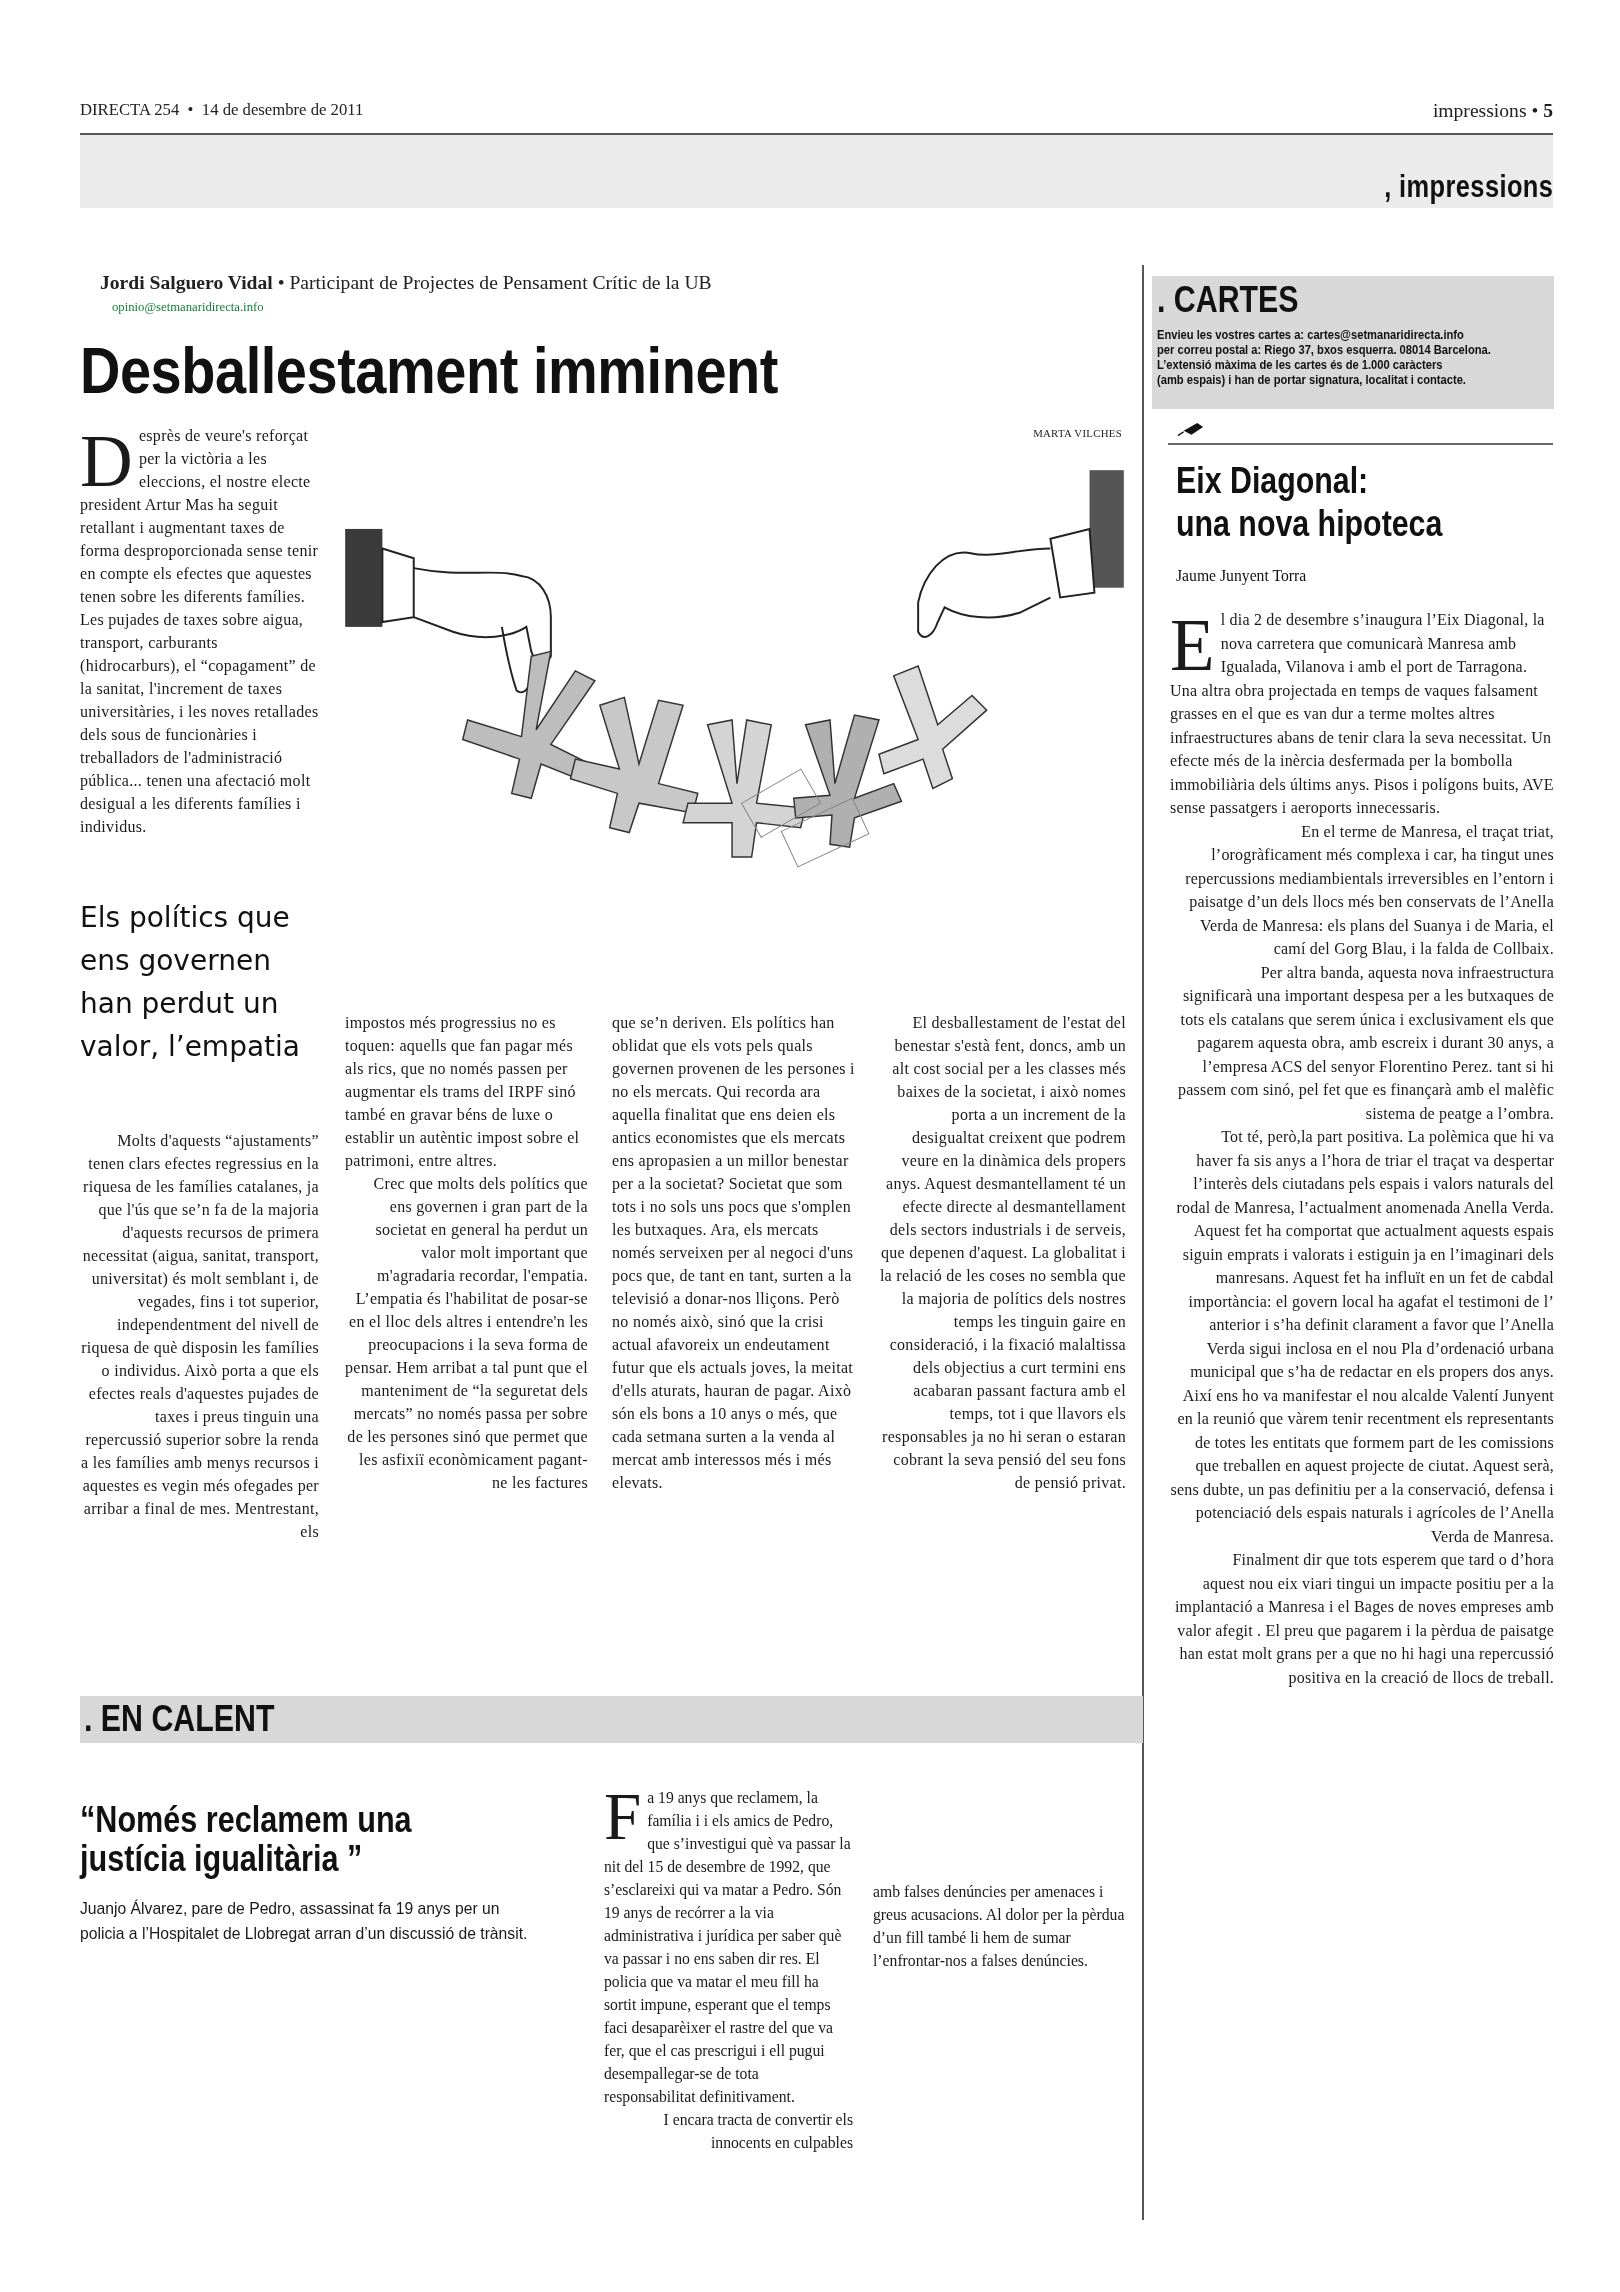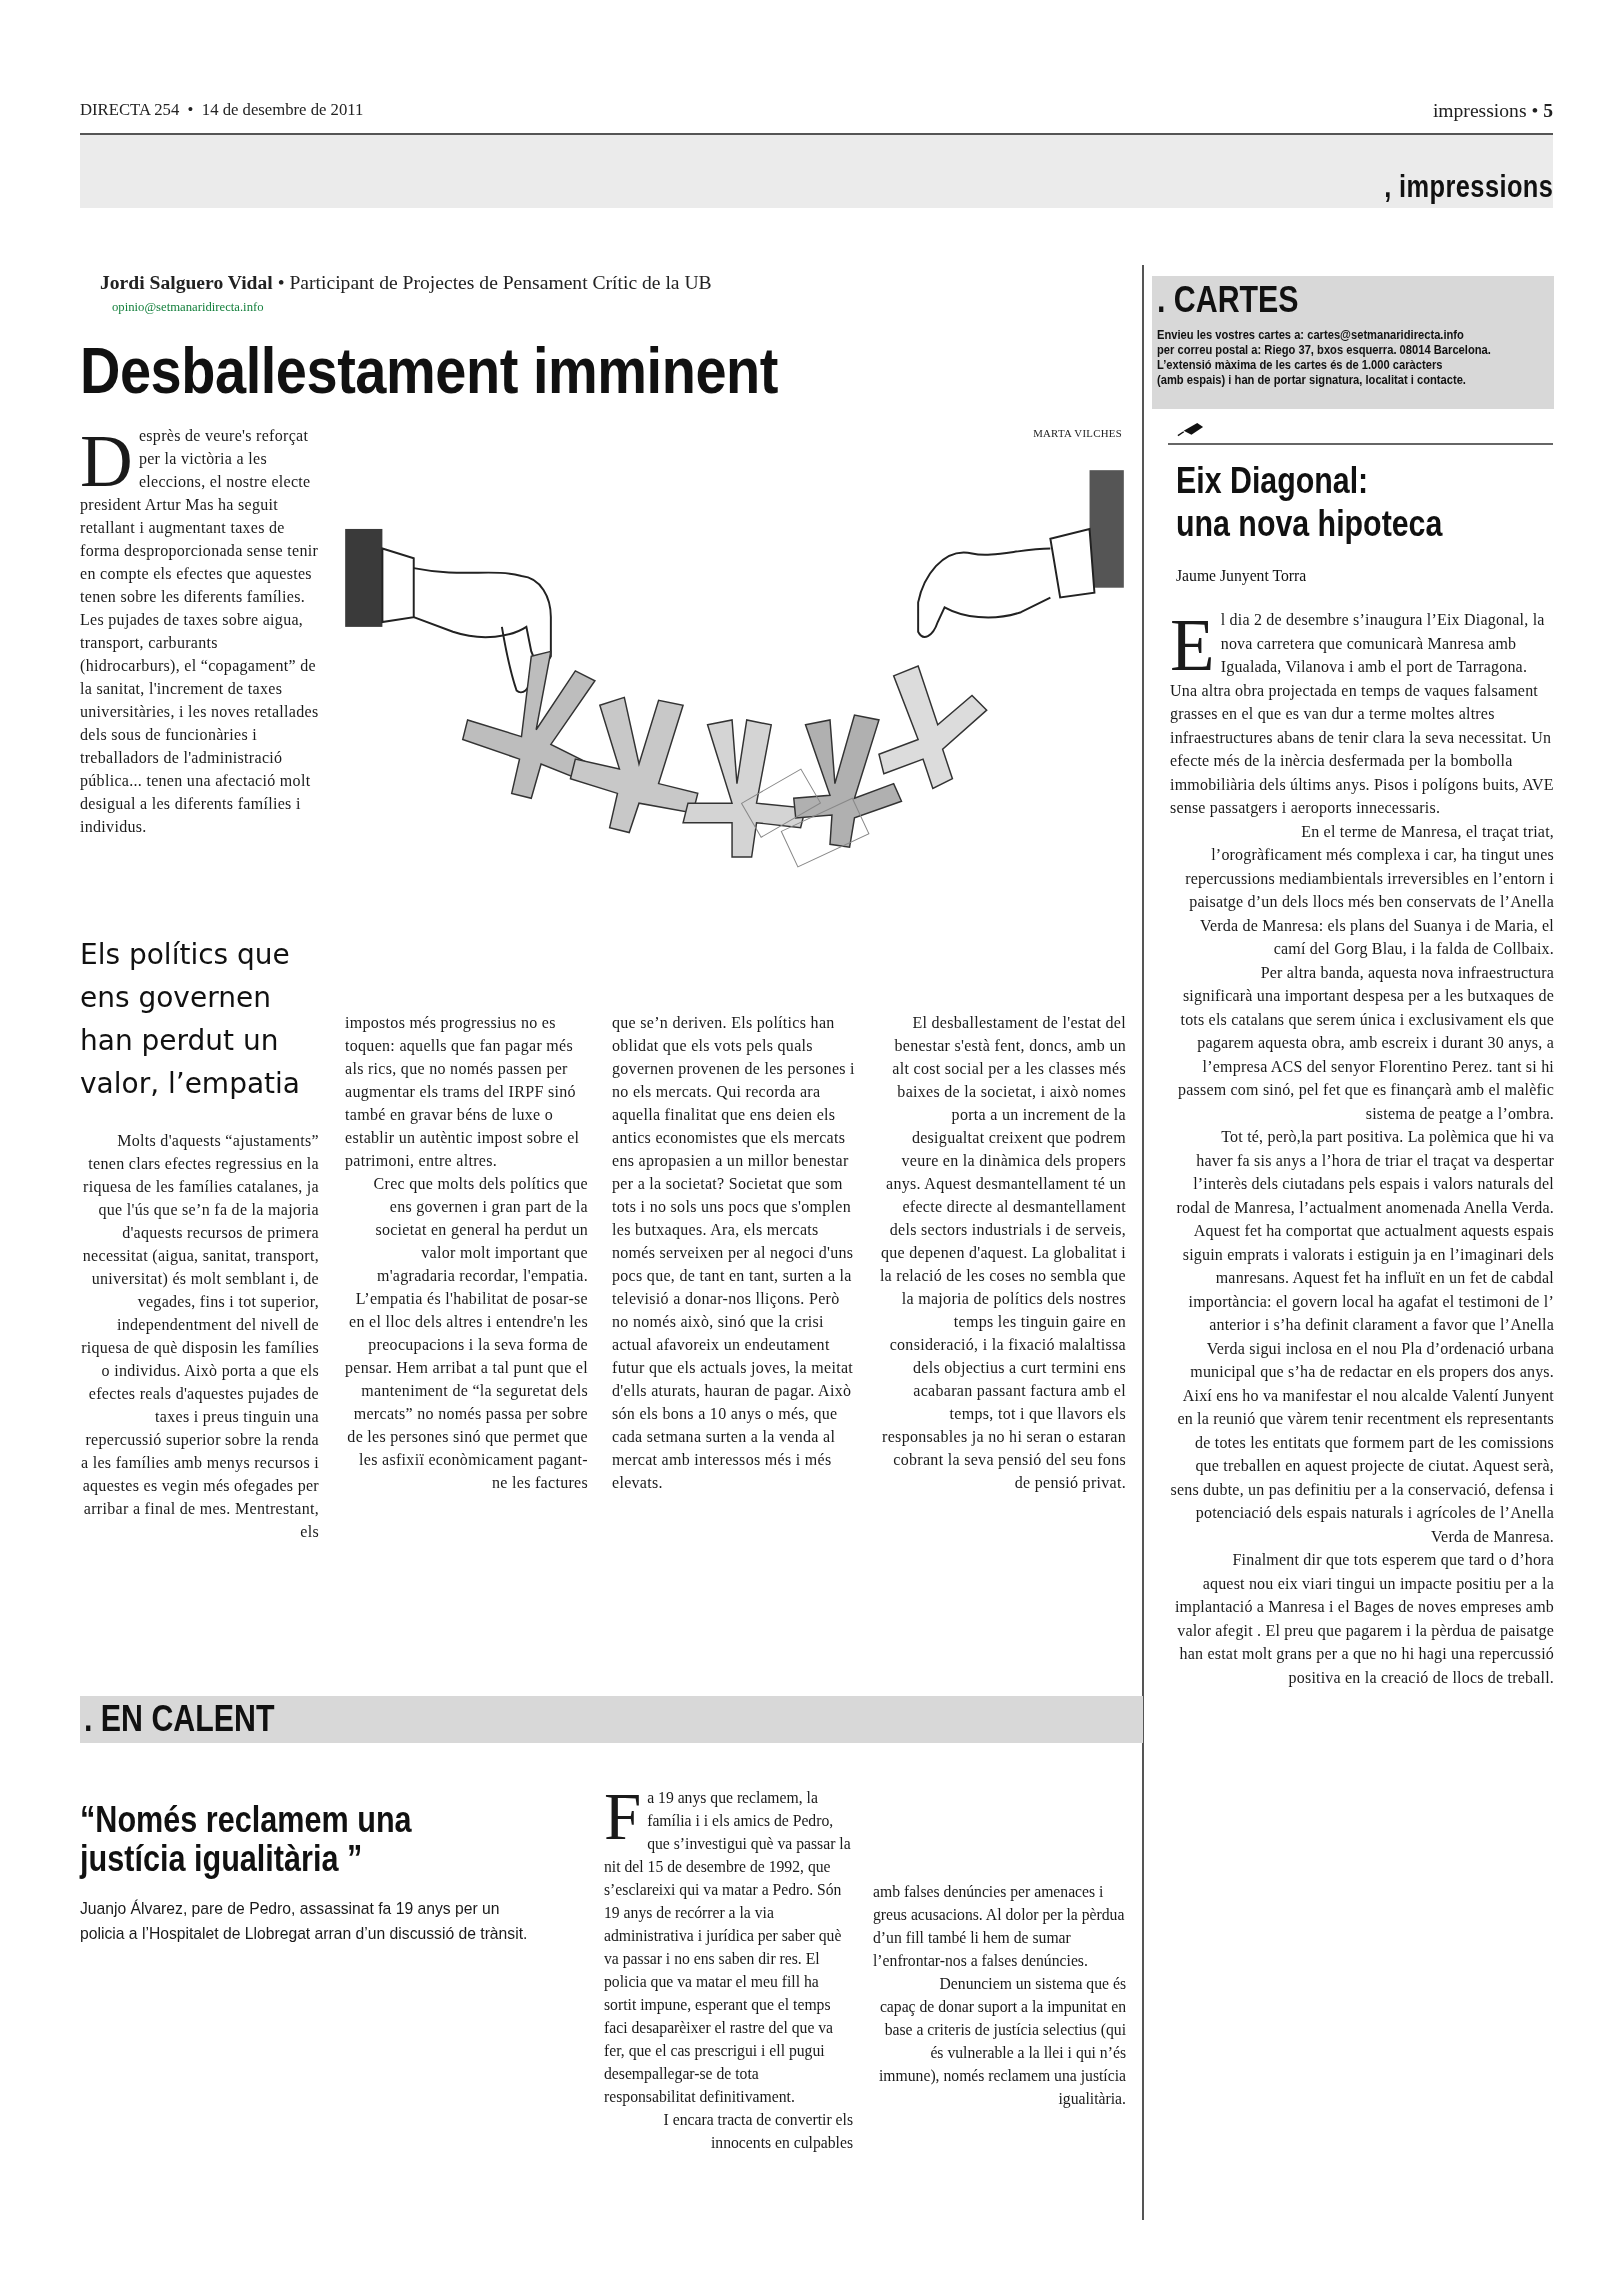--- a/index.html
+++ b/index.html
@@ -18,21 +18,21 @@
   .byline b { font-weight: bold; margin-left: 20px; }
   .email { left: 80px; top: 300px; font-family: "Liberation Serif", serif; font-size: 12.7px; color: #15803d; margin-left: 32px; }
   .headline { left: 80px; top: 333px; font-family: "Liberation Sans", sans-serif; font-weight: bold; font-size: 65px; letter-spacing: -0.5px; transform: scaleX(0.86); transform-origin: left center; white-space: nowrap; }
 
   .col { font-family: "Liberation Serif", serif; font-size: 16px; line-height: 23px; color: #1a1a1a; text-align: left; letter-spacing: 0.3px; }
   .col p { margin: 0; }
   .col p.ind { text-indent: 27.4px; text-align: right; }
   .dropcap { float: left; font-family: "Liberation Serif", serif; font-size: 73px; line-height: 59px; margin: 5.9px 5.9px 0 0; padding-top: 2px; }
 
   .col1 { left: 80px; top: 424px; width: 239px; }
-  .subhead { left: 80px; top: 933px; width: 245px; font-family: "DejaVu Sans", sans-serif; font-size: 28px; line-height: 43px; color: #111; }
+  .subhead { left: 80px; top: 896px; width: 245px; font-family: "DejaVu Sans", sans-serif; font-size: 28px; line-height: 43px; color: #111; }
   .col1b { left: 80px; top: 1129px; width: 239px; }
   .col2 { left: 345px; top: 1011px; width: 243px; }
   .col3 { left: 612px; top: 1011px; width: 245px; }
   .col4 { left: 875px; top: 1011px; width: 251px; }
 
   .illustration { left: 345px; top: 431px; width: 779px; height: 524px; }
   .credit { right: 498px; top: 427px; font-family: "Liberation Serif", serif; font-size: 10.8px; color: #222; letter-spacing: 0.3px; }
 
   .vrule { left: 1142px; top: 265px; width: 2px; height: 1955px; background: #555; }
 
@@ -169,15 +169,14 @@
 
 <div class="abs col col6">
   <p>
     <span class="dropcap2">F</span>
     <span>a 19 anys que reclamem, la família i i els amics de Pedro, que s’investigui què va passar la nit del 15 de desembre de 1992, que s’esclareixi qui va matar a Pedro. Són 19 anys de recórrer a la via administrativa i jurídica per saber què va passar i no ens saben dir res. El policia que va matar el meu fill ha sortit impune, esperant que el temps faci desaparèixer el rastre del que va fer, que el cas prescrigui i ell pugui desempallegar-se de tota responsabilitat definitivament.</span>
   </p>
   <p class="ind">I  encara tracta de convertir els innocents en culpables</p>
 </div>
 <div class="abs col col7">
     <p>amb falses denúncies per amenaces i greus acusacions. Al dolor per la pèrdua d’un fill també li hem de sumar l’enfrontar-nos a falses denúncies.</p>
-  <p class="ind">Denunciem un sistema que és capaç de donar suport a la impunitat en base a criteris de justícia selectius (qui és vulnerable a la llei i qui n’és immune), només reclamem una justícia igualitària.</p>
 </div>
 
 
 </body></html>

